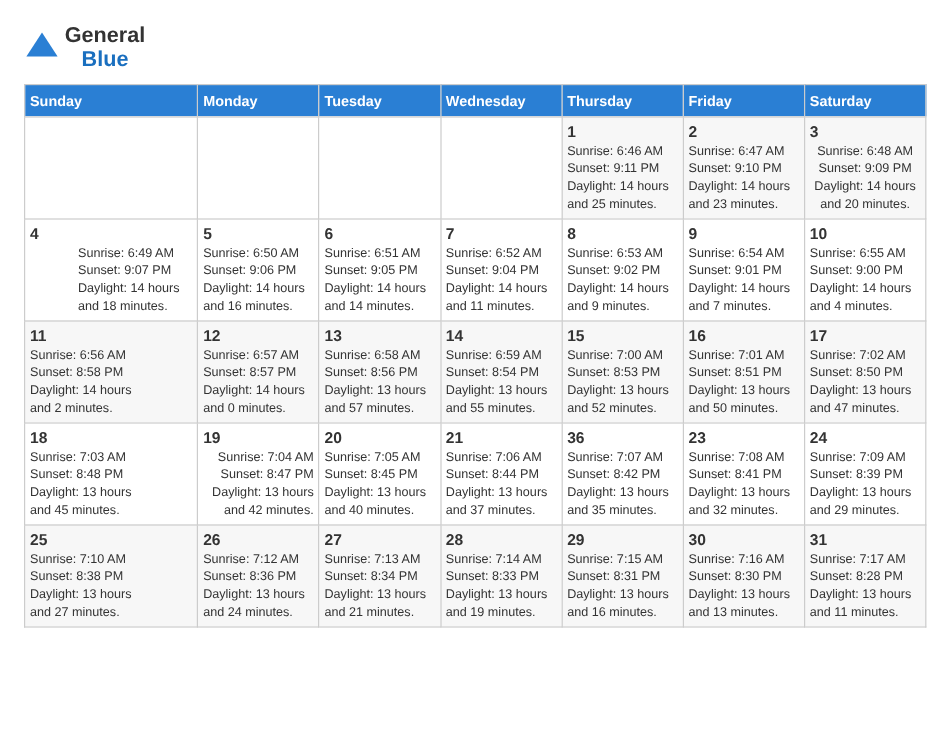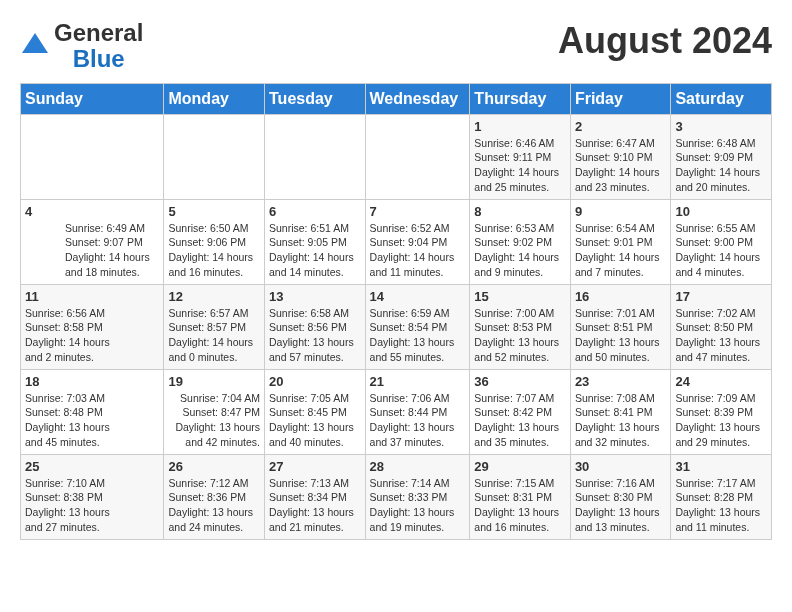--- a/index.html
+++ b/index.html
@@ -16,21 +16,21 @@
       align-items: flex-start;
       margin-bottom: 10px;
     }
     .logo {
       display: flex;
       align-items: center;
     }
     .logo-text {
       display: flex;
       flex-direction: column;
-      font-size: 24px;
+      font-size: 18px;
       font-weight: bold;
       line-height: 1.1;
     }
     .logo-general { color: #333; }
     .logo-blue { color: #1a6fbf; text-align: center; }
     .logo-icon {
       width: 30px;
       height: 30px;
       margin-right: 4px;
     }
@@ -49,21 +49,21 @@
     table {
       width: 100%;
       border-collapse: collapse;
       font-size: 11px;
     }
     thead tr th {
       background-color: #2a7fd4;
       color: #fff;
       padding: 6px 4px;
       text-align: left;
-      font-size: 16px;
+      font-size: 12px;
       font-weight: bold;
       border: 1px solid #ccc;
     }
     tbody tr td {
       border: 1px solid #ccc;
       padding: 4px;
       vertical-align: top;
       height: 85px;
       background: #fff;
     }
@@ -92,21 +92,20 @@
   <div class="logo">
     <svg class="logo-icon" viewBox="0 0 30 30" xmlns="http://www.w3.org/2000/svg">
       <polygon points="15,2 28,22 2,22" fill="#2a7fd4"></polygon>
     </svg>
     <div class="logo-text">
       <span class="logo-general">General</span>
       <span class="logo-blue">Blue</span>
     </div>
   </div>
   <div class="title-block">
-    <div class="main-title">August 2024</div>
   </div>
 </div>
 
 <table>
   <thead>
     <tr>
         <th>Sunday</th>
         <th>Monday</th>
         <th>Tuesday</th>
         <th>Wednesday</th>
@@ -130,21 +129,21 @@
         </td>
         <td>
           <div class="day-num">2</div>
           <div class="day-info" style="white-space: pre-line;">Sunrise: 6:47 AM
 Sunset: 9:10 PM
 Daylight: 14 hours
 and 23 minutes.</div>
         </td>
         <td>
           <div class="day-num">3</div>
-          <div class="day-info" style="white-space: pre-line;">Sunrise: 6:48 AM
+          <div class="day-info" style="white-space: pre-line; text-align: center;">Sunrise: 6:48 AM
 Sunset: 9:09 PM
 Daylight: 14 hours
 and 20 minutes.</div>
         </td>
       </tr>
       <tr>
         <td>
           <div class="day-num">4</div>
           <div class="day-info" style="white-space: pre-line; margin-left: 40px;">Sunrise: 6:49 AM
 Sunset: 9:07 PM

